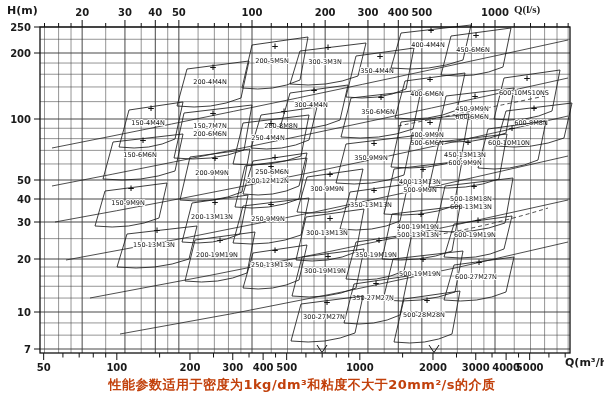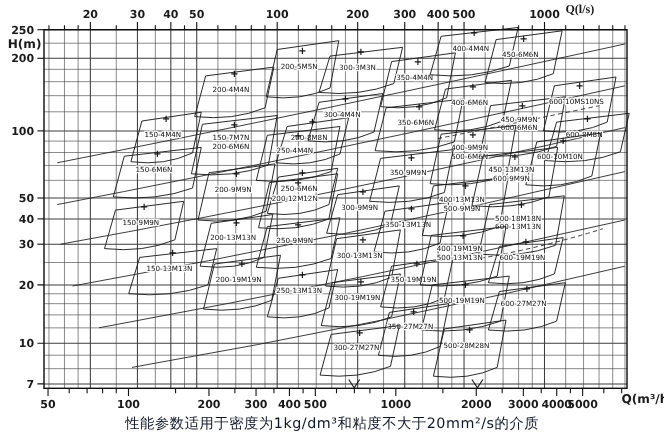--- a/index.html
+++ b/index.html
@@ -1,23 +1,23 @@
 <!DOCTYPE html>
 <html><head>
 <meta charset="utf-8">
 <style>
   html,body{margin:0;padding:0;background:#fff;}
   .stage{position:relative;width:604px;height:403px;background:#fff;overflow:hidden;
          font-family:"DejaVu Sans",sans-serif;color:#1a1a1a;}
   .corner{position:absolute;font-size:11px;font-weight:700;color:#1a1a1a;white-space:nowrap;}
-  .h-label{left:7px;top:4px;margin-top:30px;}
+  .h-label{left:7px;top:4px;}
   .topq-label{left:514px;top:3px;font-family:Liberation Serif, serif;}
   .botq-label{left:565px;top:356px;}
   .caption{position:absolute;left:0;right:0;top:376px;text-align:center;
-           font-size:13px;font-weight:400;color:#0f172a;letter-spacing:0.5px;}
+           font-size:13px;font-weight:700;color:#c2410c;letter-spacing:0.5px;}
   svg{position:absolute;left:0;top:0;}
   text{font-family:"DejaVu Sans",sans-serif;}
   .ticklab{font-size:10px;font-weight:700;fill:#1a1a1a;}
   .modlab{font-size:6.5px;fill:#101010;paint-order:stroke;stroke:#ffffff;stroke-width:2.2px;
           stroke-linejoin:round;font-weight:500;}
   .plus{font-size:9px;fill:#111;font-weight:700;}
 </style>
 </head>
 <body>
 

